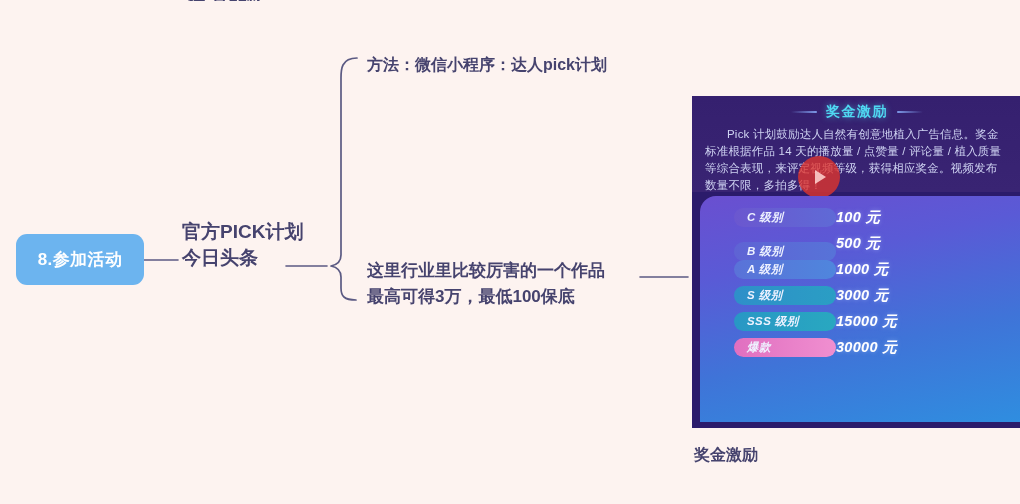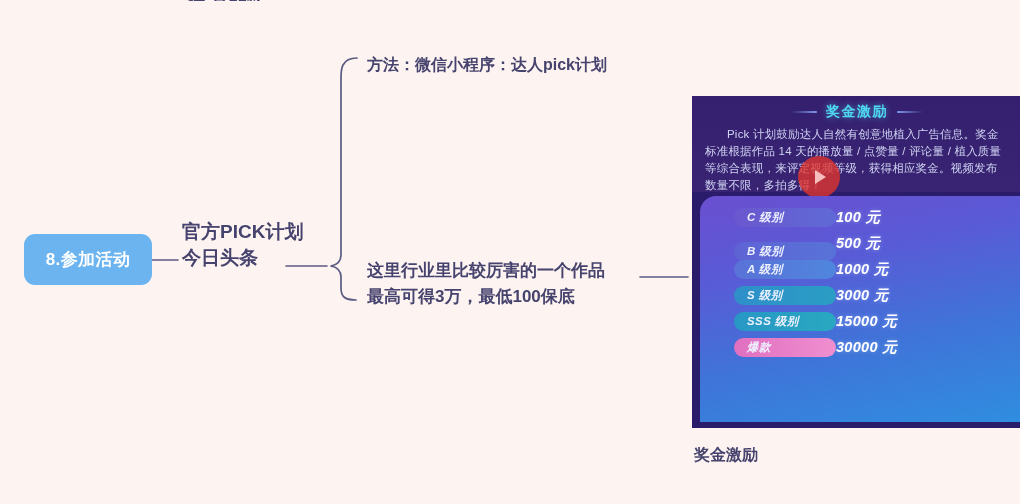--- a/index.html
+++ b/index.html
@@ -26,21 +26,21 @@
     left: 0;
     top: 0;
     width: 1020px;
     height: 504px;
     pointer-events: none;
   }
 
   
   .root-node {
     position: absolute;
-    left: 24px;
+    left: 16px;
     top: 234px;
     width: 128px;
     height: 51px;
     border-radius: 11px;
     background: #6cb4ef;
     display: flex;
     align-items: center;
     justify-content: center;
   }
   .root-node .root-label {

